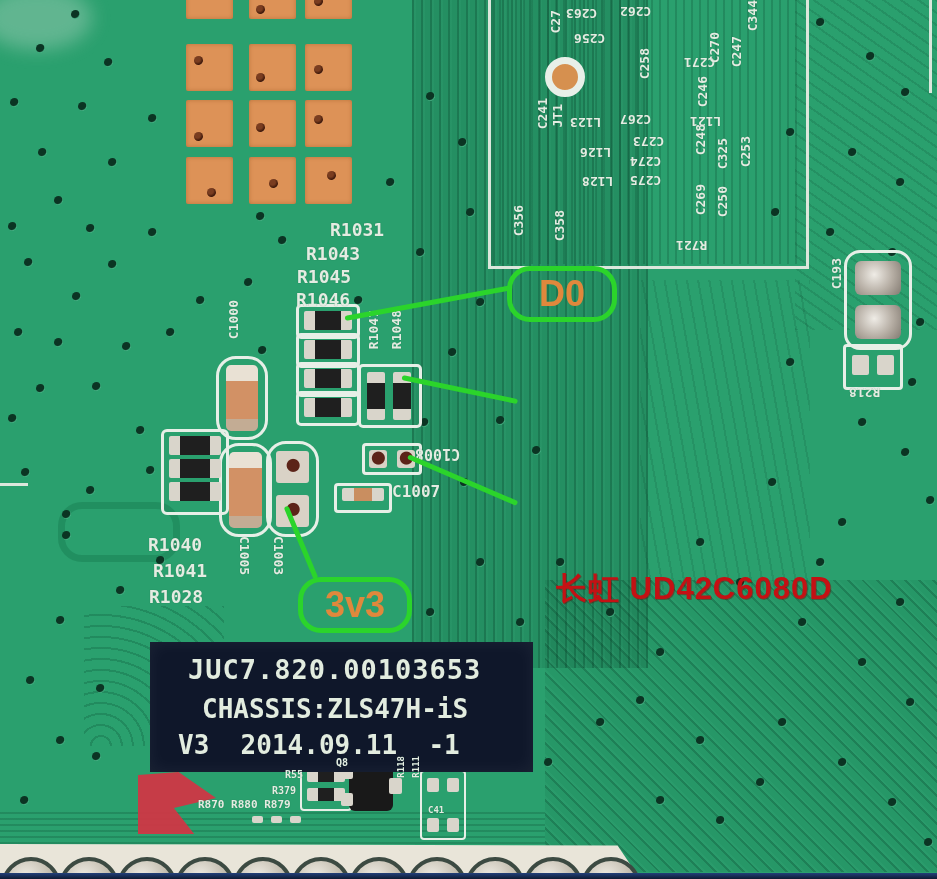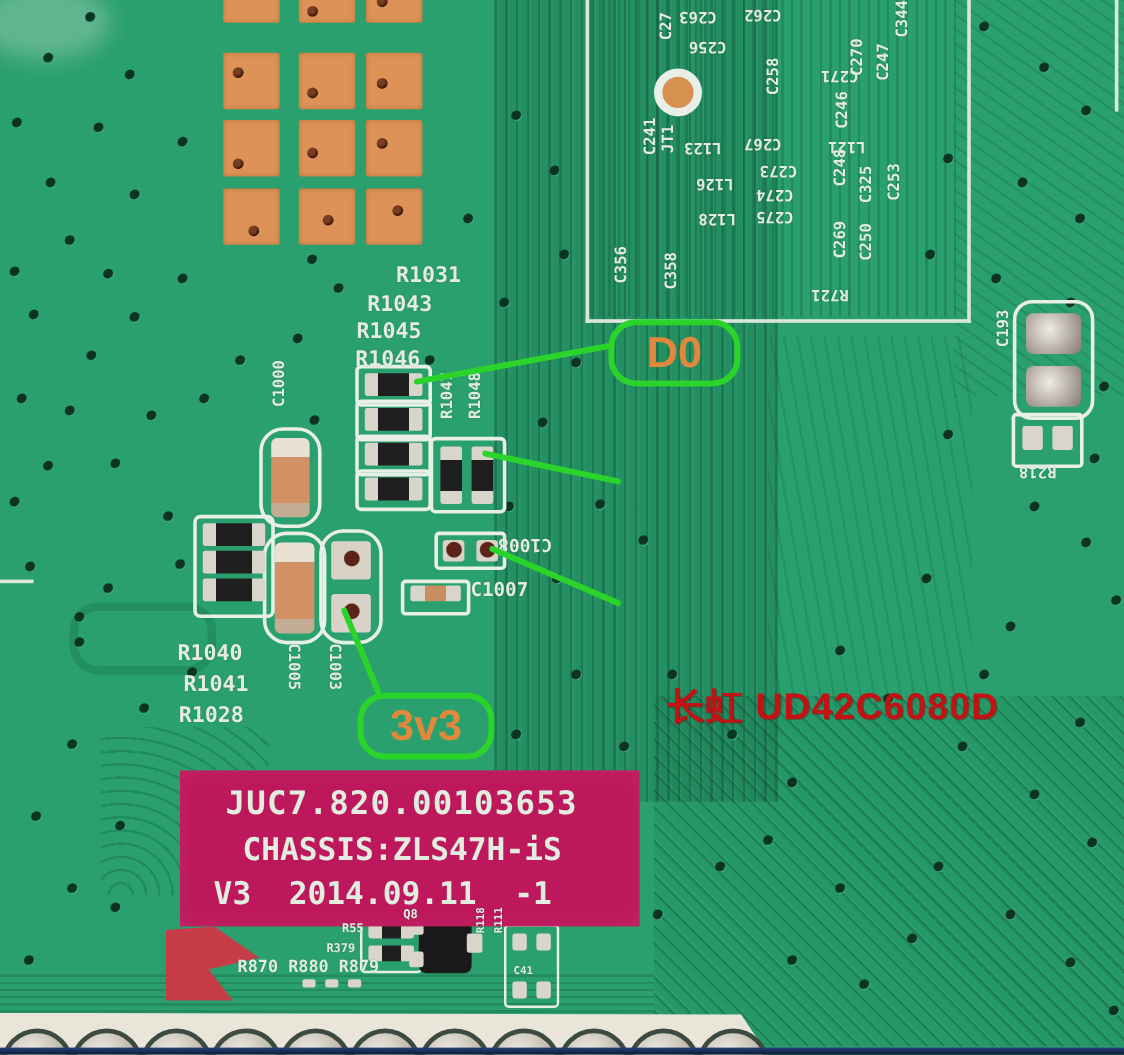--- a/index.html
+++ b/index.html
@@ -46,21 +46,21 @@
     background:linear-gradient(180deg,#e9e1d4 0 16px,#d29165 16px calc(100% - 12px),#c3ac94 calc(100% - 12px) 100%);}
   .padcell{position:absolute;border-radius:3px;background:radial-gradient(circle at 52% 45%,#5c2318 0 6px,#d9d2c6 7px);}
   .blob{position:absolute;border-radius:6px;background:radial-gradient(circle at 42% 40%,#efece6,#b5ada3 55%,#8d857c 90%);}
   .tpad{position:absolute;background:#d9d5cb;border-radius:2px;}
   .q8{position:absolute;background:#191919;border-radius:6px;}
   .testpoint{position:absolute;width:26px;height:26px;border-radius:50%;border:7px solid #e8efe8;background:#d6904f;}
   
   .pcb-label{position:absolute;z-index:20;color:#e4ece2;font-weight:bold;font-size:13px;
     font-family:"DejaVu Sans Mono",monospace;white-space:pre;line-height:1;text-shadow:0 0 1px rgba(20,80,50,.5);}
   .vert{writing-mode:vertical-rl;}
-  .silk-block{left:150px;top:642px;width:383px;height:130px;background:#be185d;z-index:12;
+  .silk-block{left:150px;top:642px;width:383px;height:130px;background:#0f172a;z-index:12;
     box-shadow:inset 0 0 18px rgba(255,255,255,.06);}
   .silk-line{position:absolute;color:#e2ecdf;font-weight:bold;font-family:"DejaVu Sans Mono",monospace;white-space:pre;}
   .watermark{left:366px;top:422px;z-index:35;color:rgba(28,201,62,.92);font-weight:bold;font-size:26px;
     letter-spacing:2px;font-family:"Liberation Sans",sans-serif;white-space:pre;}
   .model-text{left:556px;top:568px;z-index:35;color:#c41114;font-weight:bold;font-size:31px;
     letter-spacing:1px;font-family:"Liberation Sans",sans-serif;white-space:pre;text-shadow:1px 1px 0 rgba(120,0,0,.4);}
   
   .abox{position:absolute;z-index:40;border:5px solid #2bd42b;border-radius:26px;
     display:flex;align-items:center;justify-content:center;color:#e0883c;font-weight:bold;
     font-family:"Liberation Sans",sans-serif;}
@@ -269,21 +269,21 @@
       <span class="pcb-label" style="left: 148px; top: 536px; font-size: 18px;">R1040</span>
       <span class="pcb-label" style="left: 153px; top: 562px; font-size: 18px;">R1041</span>
       <span class="pcb-label" style="left: 149px; top: 588px; font-size: 18px;">R1028</span>
       <span class="pcb-label vert" style="left: 238px; top: 536px;">C1005</span>
       <span class="pcb-label vert" style="left: 272px; top: 536px;">C1003</span>
       <span class="pcb-label" style="left: 285px; top: 770px; font-size: 10px;">R55</span>
       <span class="pcb-label" style="left: 272px; top: 786px; font-size: 10px;">R379</span>
       <span class="pcb-label" style="left: 336px; top: 758px; font-size: 10px;">Q8</span>
       <span class="pcb-label vert" style="left: 397px; top: 756px; font-size: 9px; transform: rotate(180deg);">R118</span>
       <span class="pcb-label vert" style="left: 412px; top: 756px; font-size: 9px; transform: rotate(180deg);">R111</span>
-      <span class="pcb-label" style="left: 198px; top: 799px; font-size: 14px; text-align: right;">R870 R880 R879</span>
+      <span class="pcb-label" style="left: 198px; top: 799px; font-size: 11px; text-align: right;">R870 R880 R879</span>
       <span class="pcb-label" style="left: 428px; top: 806px; font-size: 9px;">C41</span>
     </div>
 
   <div class="testpoint" style="left:545px;top:57px;"></div>
 
   <div class="outline" style="left:296px;top:304px;width:58px;height:29px;border-radius:5px">
       <i class="rh" style="top:4px"></i>
     </div>
   <div class="outline" style="left:296px;top:333px;width:58px;height:29px;border-radius:5px">
       <i class="rh" style="top:4px"></i>

